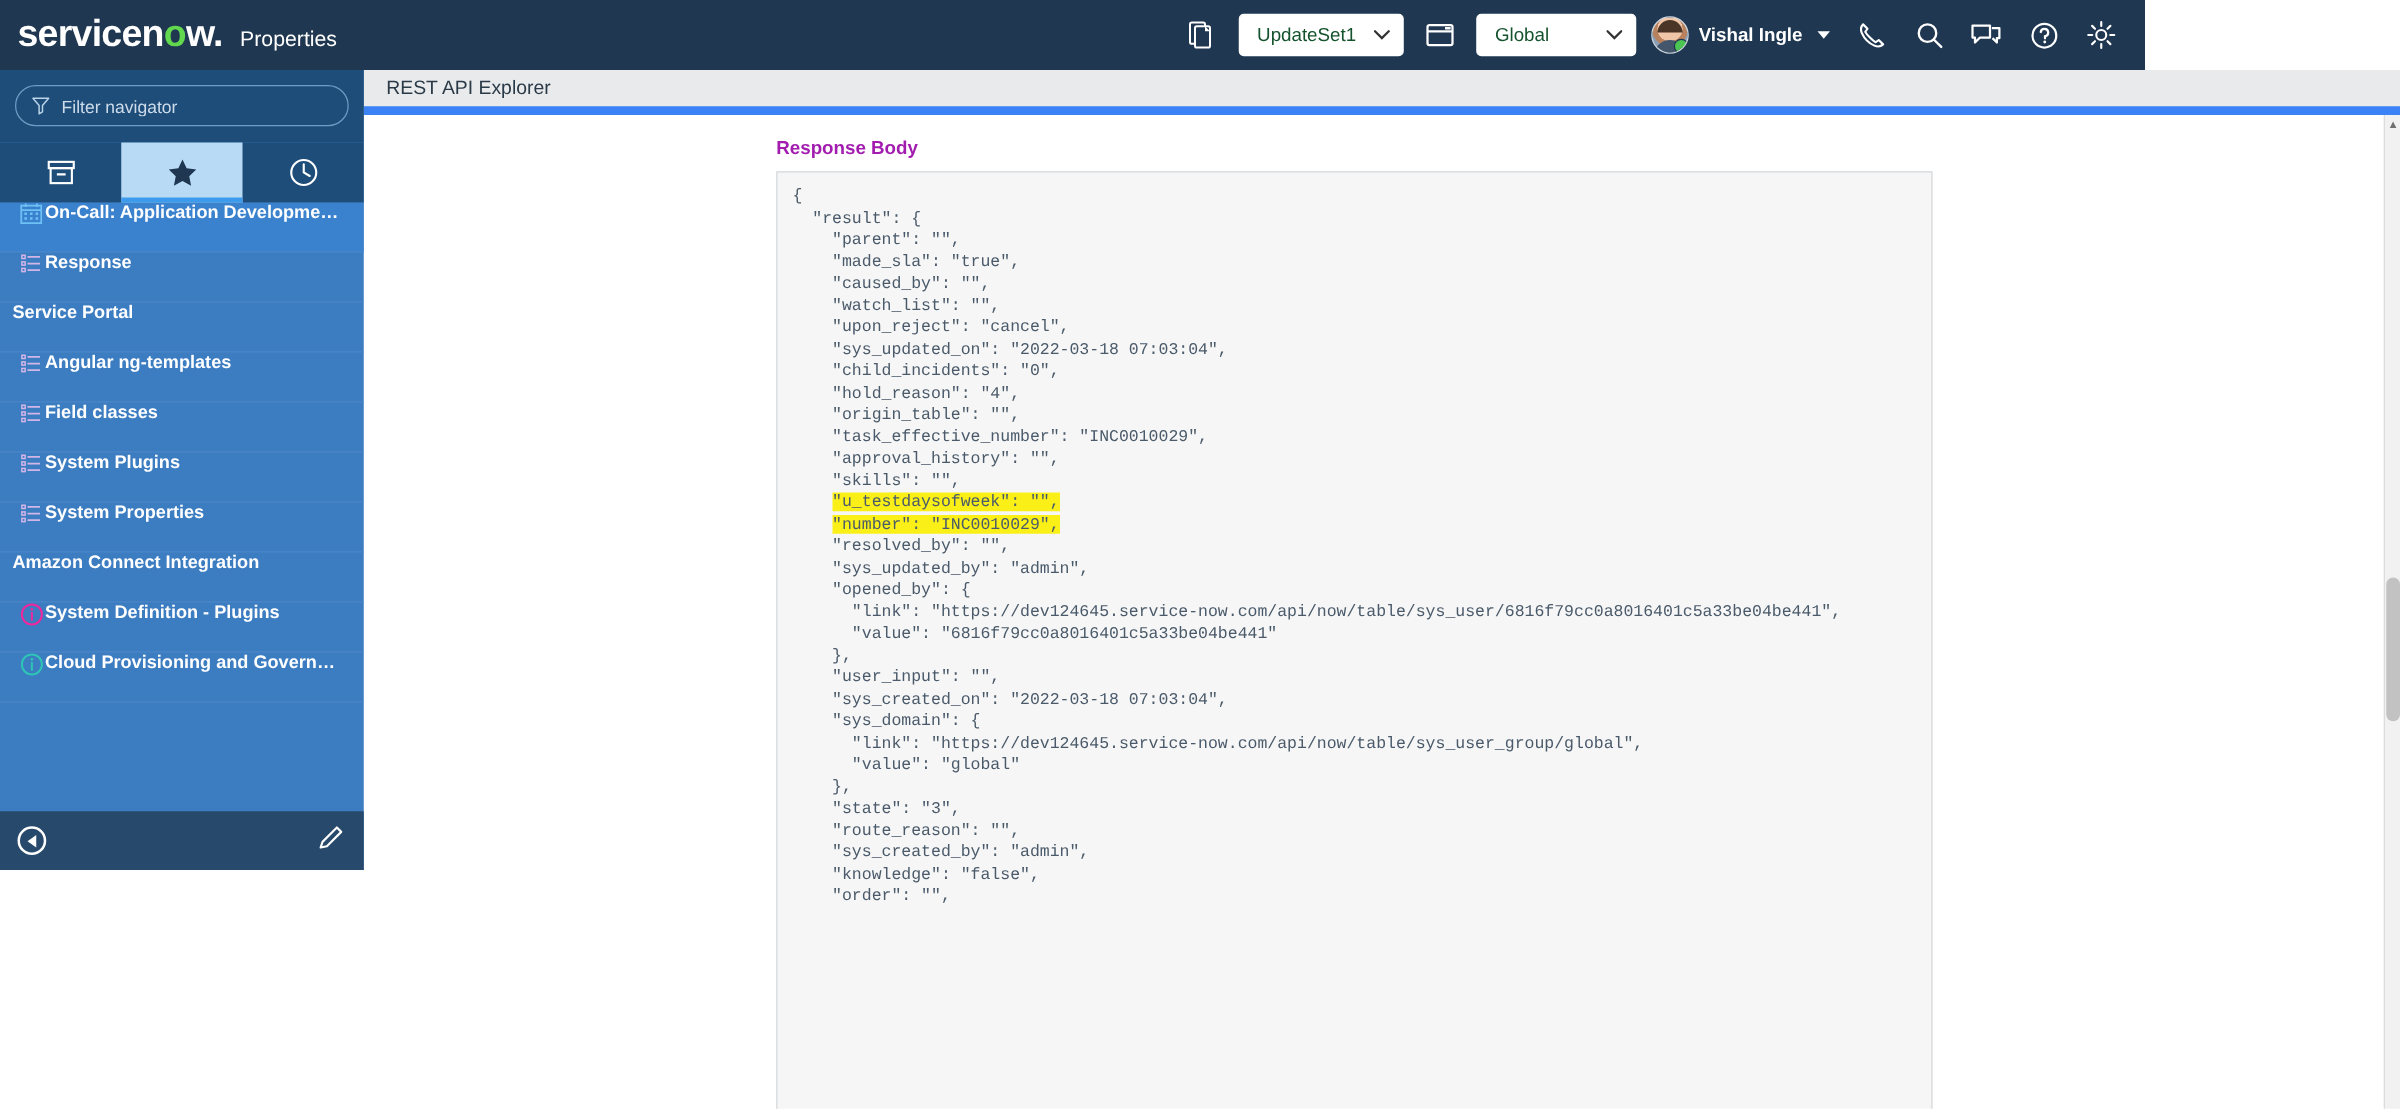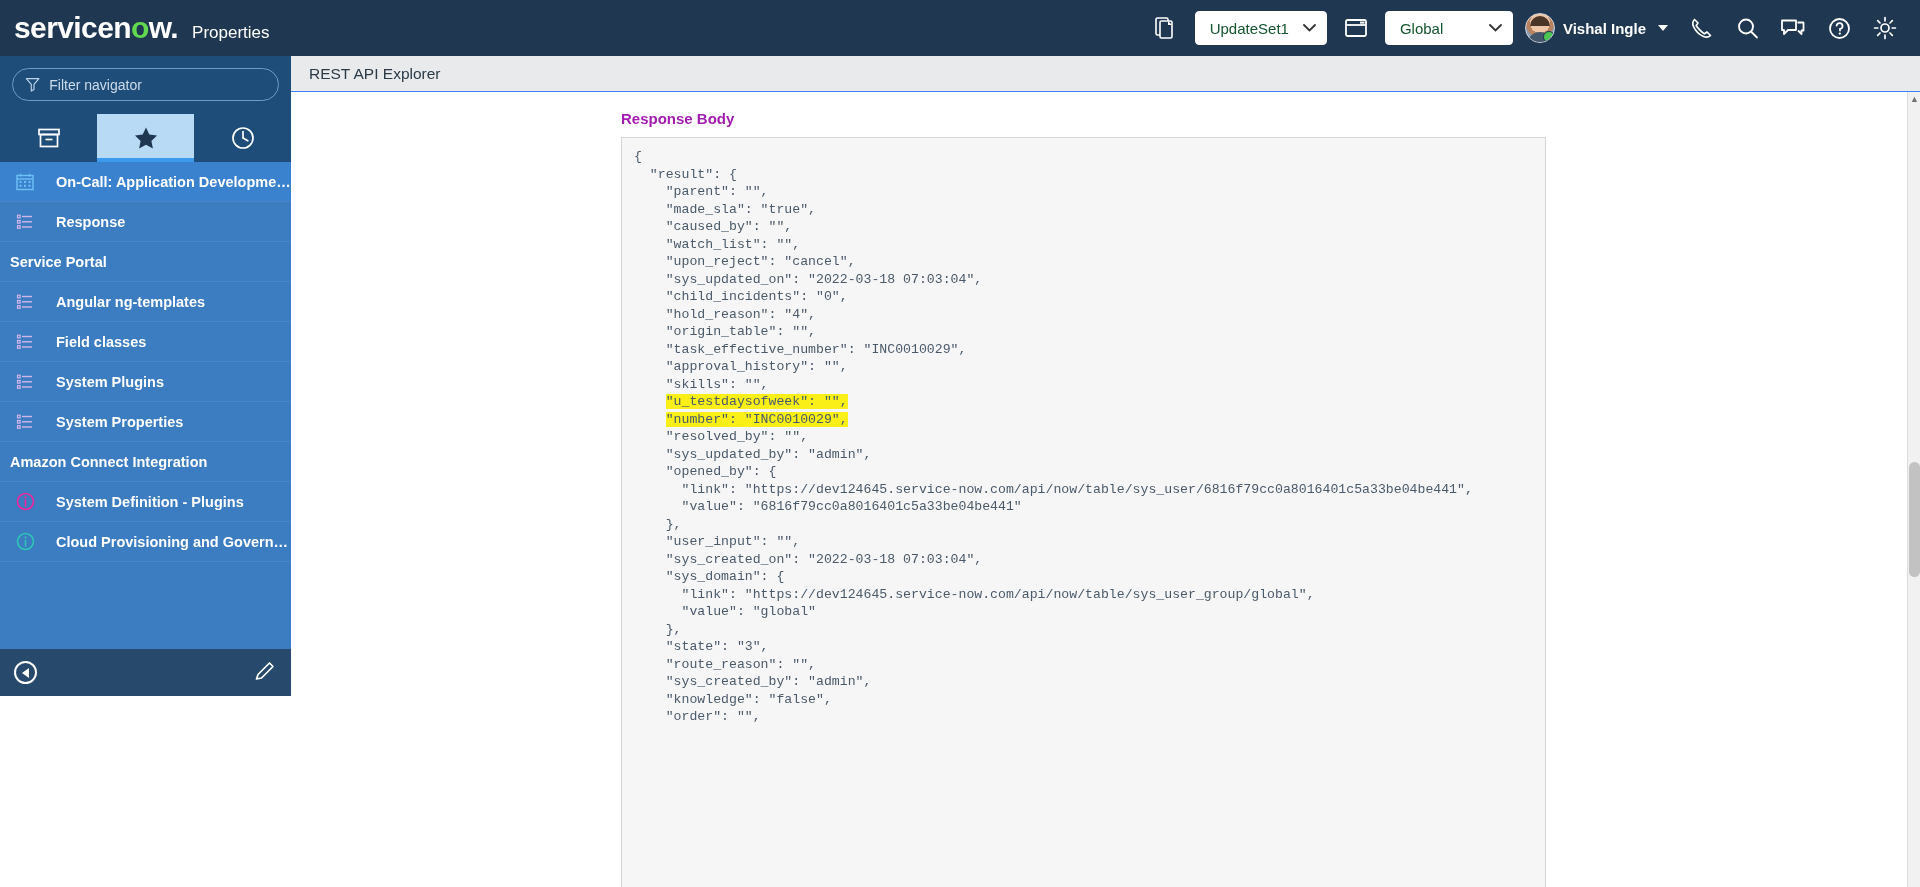--- a/index.html
+++ b/index.html
@@ -7,21 +7,21 @@
   html, body {
     width: 1920px; height: 887px;
     font-family: "Liberation Sans", sans-serif;
     overflow: hidden;
     background: #ffffff;
   }
 
   
   #banner {
     position: absolute; top: 0; left: 0;
-    width: 1920px; height: 56px;
+    width: 1716px; height: 56px;
     background: #1f3750;
     display: flex; align-items: center;
     z-index: 30;
   }
   .brand-wrap { display: flex; align-items: baseline; padding-left: 14px; }
   .brand-logo {
     font-size: 30px; font-weight: bold; color: #ffffff;
     letter-spacing: -0.6px; line-height: 1; position: relative;
   }
   .brand-logo .glyph-o { color: #62d84e; }
@@ -94,21 +94,21 @@
   .nav-tab {
     flex: 1; display: flex; align-items: center; justify-content: center;
     cursor: pointer; position: relative;
   }
   .nav-tab.active { background: #b8daf5; }
   .nav-tab.active::after {
     content: ""; position: absolute; left: 0; right: 0; bottom: 0; height: 4px; background: #3c9bec;
   }
   .nav-list { flex: 1; overflow: hidden; }
   .nav-item {
-    height: 40px; display: flex; align-items: center; gap: 20px;
+    height: 40px; display: flex; align-items: flex-start; gap: 0;
     padding-left: 14px; border-bottom: 1px solid #4a86c7;
     color: #ffffff; font-size: 14.5px; font-weight: bold; cursor: pointer;
     white-space: nowrap; overflow: hidden;
   }
   .nav-item.selected { background: #3b82ce; }
   .nav-item.header-row {
     padding-left: 10px; font-size: 14.5px; font-weight: bold;
   }
   .nav-icon { width: 22px; flex: 0 0 22px; display: flex; align-items: center; justify-content: center; }
   .sidebar-footer {
@@ -123,21 +123,21 @@
     width: 0; height: 0; border-top: 5px solid transparent; border-bottom: 5px solid transparent;
     border-right: 7px solid #ffffff;
   }
 
   
   #main {
     position: absolute; top: 56px; left: 291px;
     width: 1629px; height: 831px; background: #ffffff;
   }
   #content-header {
-    height: 36px; background: #e8eaec; border-bottom: 1px solid #3b82f6;
+    height: 36px; background: #e8eaec; border-bottom: 7px solid #3b82f6;
     display: flex; align-items: center; padding-left: 18px;
   }
   #content-title { font-size: 15.5px; color: #2b3a47; font-weight: normal; }
 
   #content-body {
     position: relative; height: 795px; overflow: hidden;
     background: #ffffff;
   }
   .resp-wrap { margin-left: 330px; width: 925px; padding-top: 18px; }
   .resp-label {

